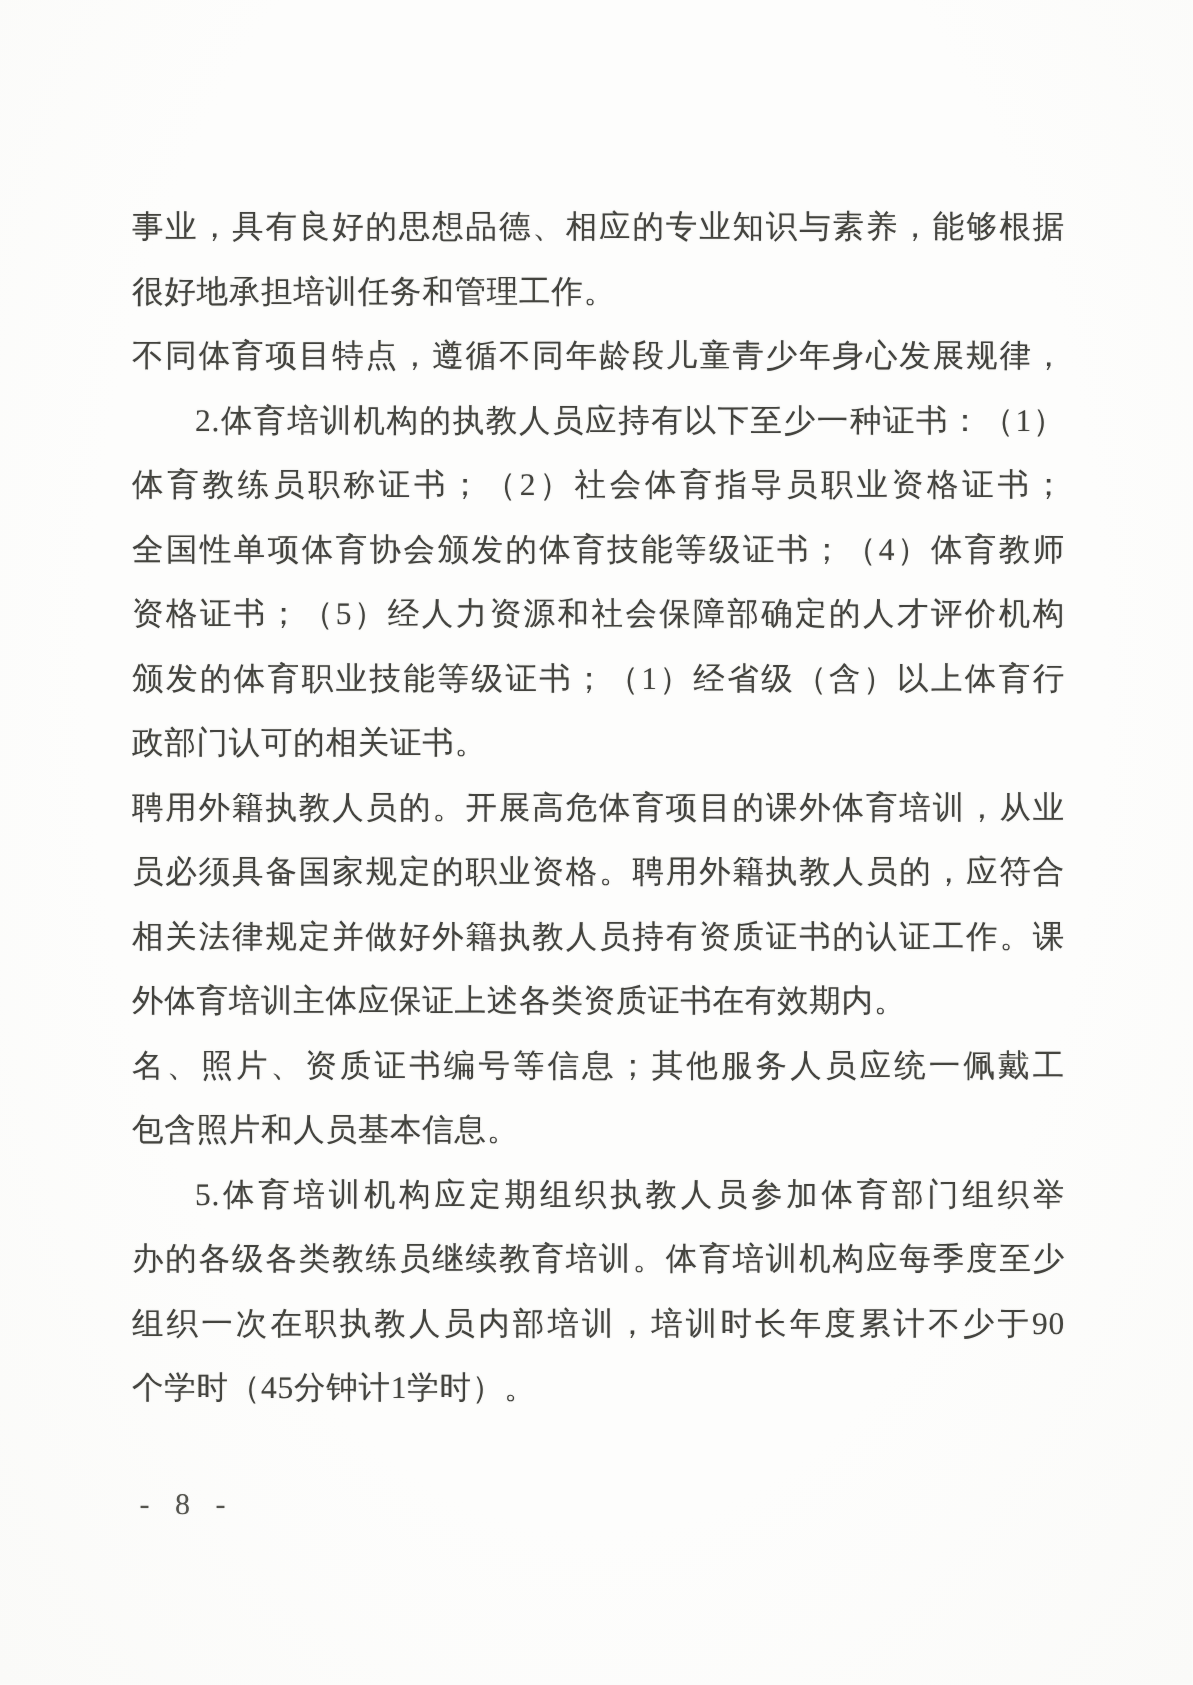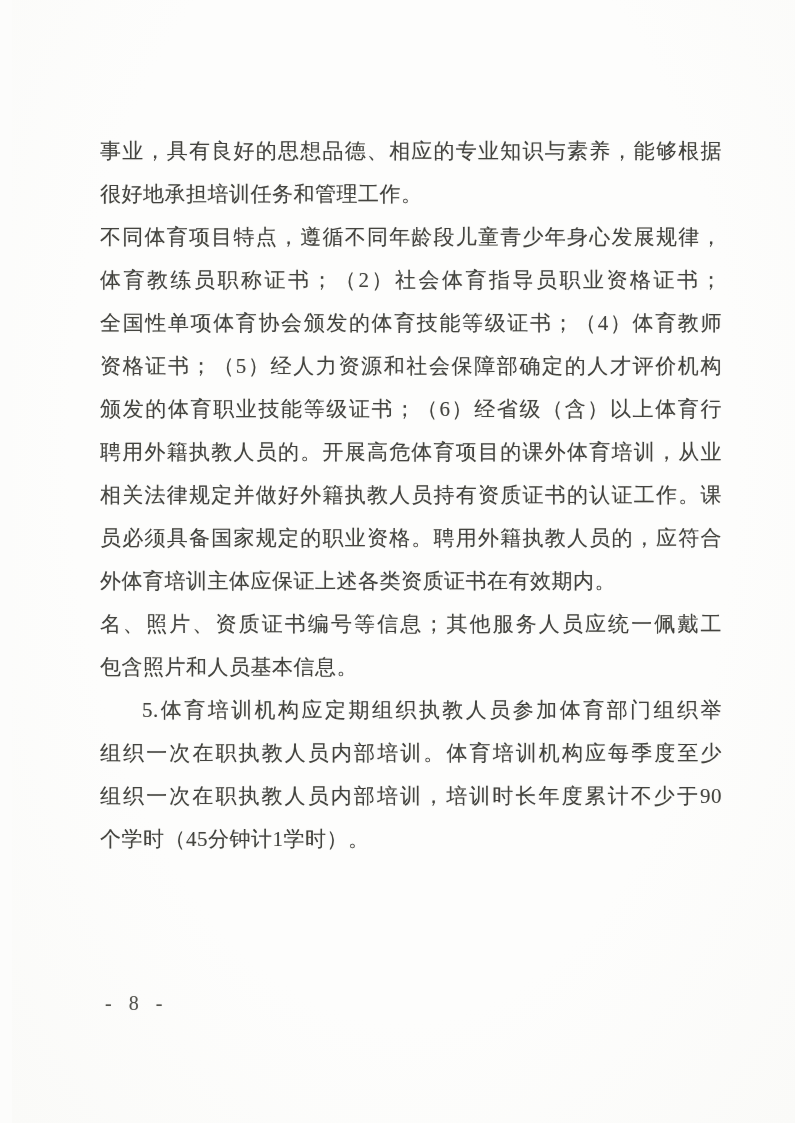--- a/index.html
+++ b/index.html
@@ -12,21 +12,20 @@
     position: relative;
     background: #fcfcfb;
     overflow: hidden;
     font-family: "Liberation Serif", "DejaVu Serif", serif;
   }
   .page {
     position: absolute;
     inset: 0;
     background:
       radial-gradient(ellipse at 50% 40%, #fdfdfc 60%, #fafaf8 100%);
-    margin-left: 12px;
   }
   .text-block {
     position: absolute;
     left: 88px;
     top: 130px;
     width: 622px;
     color: #44443f;
     font-size: 21px;
     letter-spacing: 0.5px;
     text-shadow: 0 0 1px rgba(90,90,85,0.35);
@@ -55,29 +54,31 @@
   }
 </style>
 </head>
 <body>
 
 <div class="page">
   <div class="text-block" id="document-body">
       <div class="line">事业，具有良好的思想品德、相应的专业知识与素养，能够根据</div>
       <div class="line last">很好地承担培训任务和管理工作。</div>
       <div class="line">不同体育项目特点，遵循不同年龄段儿童青少年身心发展规律，</div>
+      <div class="line indent">2.体育培训机构的执教人员应持有以下至少一种证书：（1）</div>
       <div class="line">体育教练员职称证书；（2）社会体育指导员职业资格证书；（3）</div>
       <div class="line">全国性单项体育协会颁发的体育技能等级证书；（4）体育教师</div>
       <div class="line">资格证书；（5）经人力资源和社会保障部确定的人才评价机构</div>
-      <div class="line">颁发的体育职业技能等级证书；（6）经省级（含）以上体育行</div>
+      <div class="line">颁发的体育职业技能等级证书；（1）经省级（含）以上体育行</div>
+      <div class="line last">政部门认可的相关证书。</div>
       <div class="line">聘用外籍执教人员的。开展高危体育项目的课外体育培训，从业人</div>
+      <div class="line">员必须具备国家规定的职业资格。聘用外籍执教人员的，应符合</div>
       <div class="line">相关法律规定并做好外籍执教人员持有资质证书的认证工作。课</div>
-      <div class="line">员必须具备国家规定的职业资格。聘用外籍执教人员的，应符合</div>
       <div class="line last">外体育培训主体应保证上述各类资质证书在有效期内。</div>
       <div class="line">名、照片、资质证书编号等信息；其他服务人员应统一佩戴工牌，</div>
       <div class="line last">包含照片和人员基本信息。</div>
       <div class="line indent">5.体育培训机构应定期组织执教人员参加体育部门组织举</div>
-      <div class="line">组织一次在职执教人员内部培训。体育培训机构应每季度至少</div>
+      <div class="line">办的各级各类教练员继续教育培训。体育培训机构应每季度至少</div>
       <div class="line">组织一次在职执教人员内部培训，培训时长年度累计不少于90</div>
       <div class="line last">个学时（45分钟计1学时）。</div>
     </div>
   <div class="page-number">- 8 -</div>
 </div>
 
 </body></html>

